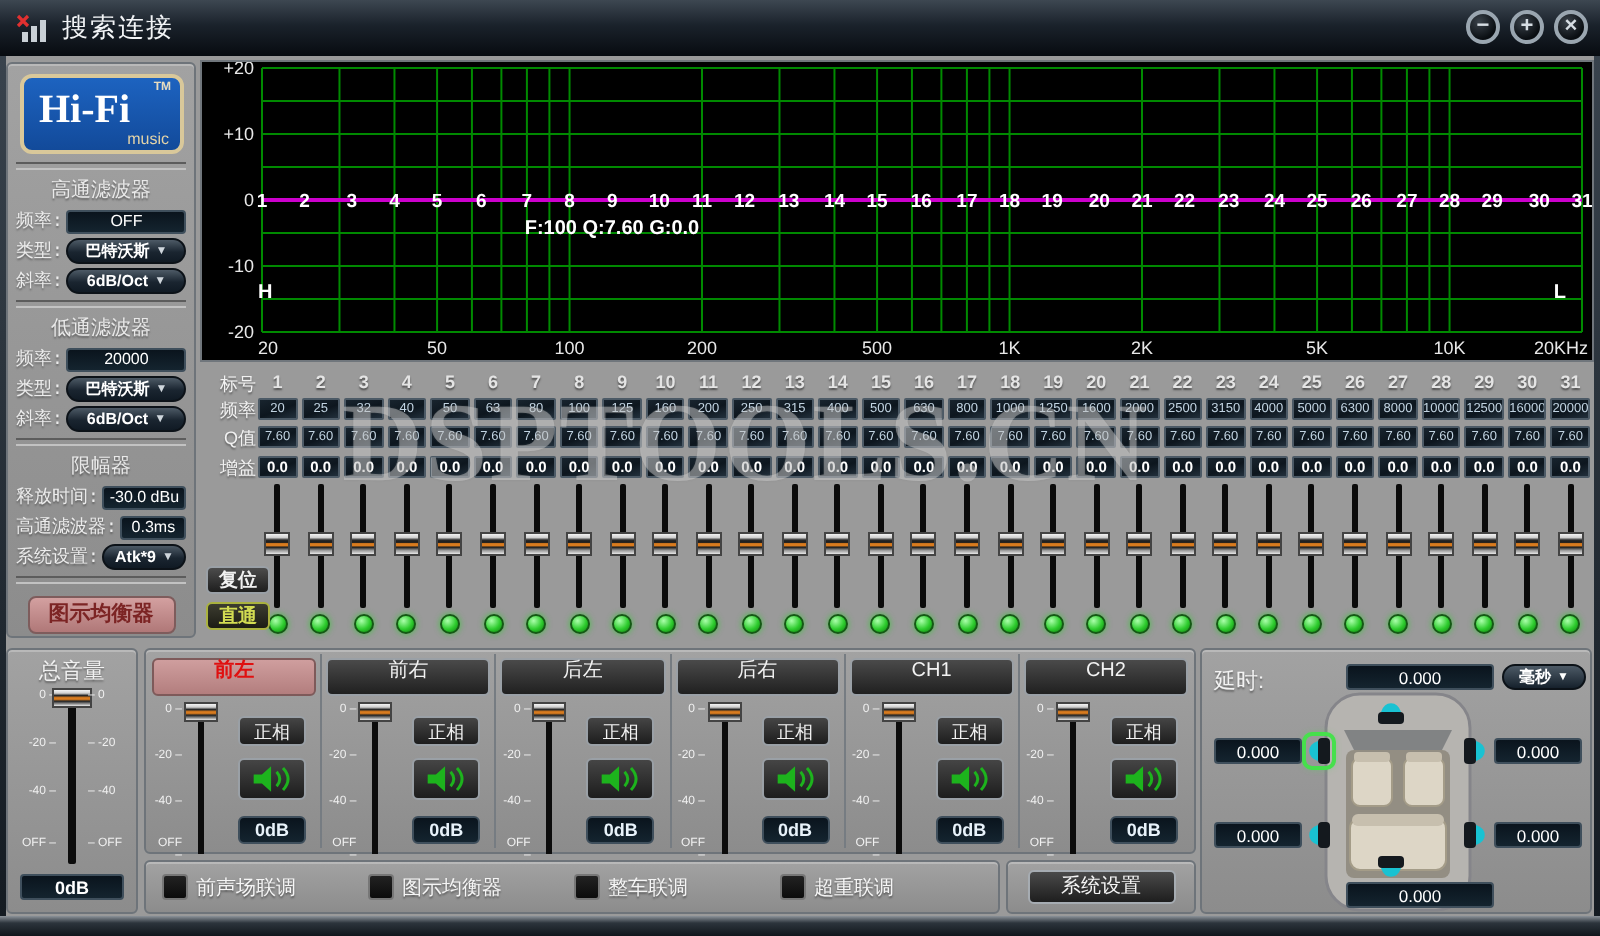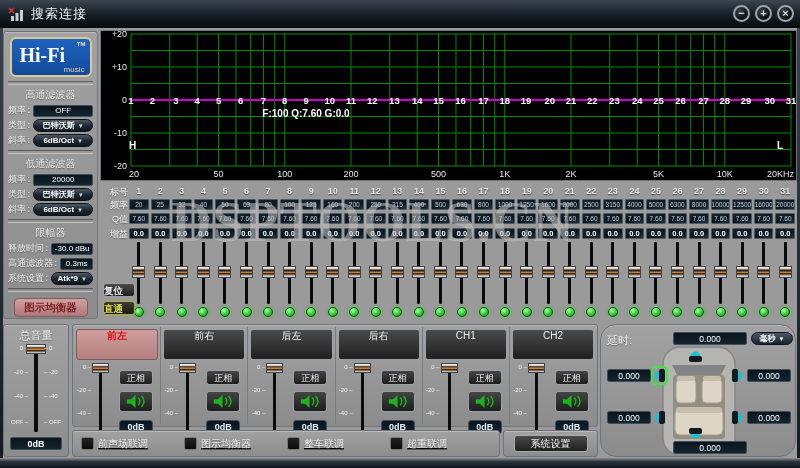--- a/index.html
+++ b/index.html
@@ -89,21 +89,21 @@
     position:absolute;left:-5px;top:24px;width:13px;height:12px;border:1px solid #444;box-sizing:border-box;
     background:linear-gradient(180deg,#f2f2f2 0%,#cfcfcf 18%,#2a2a2a 30%,#1c1c1c 42%,#d97b1e 48%,#d97b1e 58%,#1c1c1c 66%,#9a9a9a 82%,#e8e8e8 100%);
   }
   .led{
     width:8px;height:8px;border-radius:50%;margin:1px auto 0;
     background:radial-gradient(circle at 35% 30%,#aaffaa,#2ecc2e 55%,#0e7a0e);
     border:1px solid #145a14;box-shadow:0 0 3px rgba(46,204,46,.8);
   }
   .reset-btn,.bypass-btn{
     position:absolute;left:103px;width:32px;height:14px;border-radius:3px;box-sizing:border-box;
-    font-size:9.5px;text-align:left;line-height:13px;font-weight:bold;
+    font-size:9.5px;text-align:center;line-height:13px;font-weight:bold;
   }
   .reset-btn{top:283px;background:linear-gradient(180deg,#4c4c4c,#1e1e1e);border:1px solid #9aa0a6;color:#f0f0f0;}
   .bypass-btn{top:301px;background:linear-gradient(180deg,#3c3c30,#1c1c14);border:1px solid #aab23e;color:#d3dc52;}
   .watermark{
     position:absolute;left:171px;top:190px;width:520px;z-index:6;pointer-events:none;
     font-family:Liberation Serif, serif;font-weight:bold;font-size:56px;line-height:64px;
     color:rgba(228,228,228,.38);letter-spacing:1px;text-shadow:0 0 1px rgba(120,120,120,.3);
   }
 
   
@@ -118,21 +118,21 @@
   .mscale div{position:absolute;width:22px;}
   .m-val{margin:2px auto 0;width:52px;height:13px;border-radius:2px;box-sizing:border-box;
     background:linear-gradient(180deg,#0a141d,#14242f);border:1px solid #3f4f5c;
     color:#fff;font-size:9px;font-weight:bold;text-align:center;line-height:12px;}
 
   
   .channels{left:72px;top:324px;width:526px;height:103px;display:flex;padding:2px 1px;}
   .strip{flex:1;position:relative;border-left:1px solid #767c82;}
   .strip:first-child{border-left:none;}
   .ch-head{
-    margin:2px 2px 0;height:31px;border-radius:3px;box-sizing:border-box;
+    margin:2px 2px 0;height:19px;border-radius:3px;box-sizing:border-box;
     background:linear-gradient(180deg,#4a4a4a,#202020);border:1px solid #9aa0a6;
     color:#f2f2f2;font-size:10px;text-align:center;line-height:12px;
   }
   .ch-head.active{background:linear-gradient(180deg,#cf9e9e,#b37e7e);border-color:#7e5a5a;color:#e01010;font-weight:bold;}
   .ch-body{position:relative;height:60px;}
   .ch-scale{position:absolute;left:1px;top:0;width:16px;font-size:6px;color:#f0f0f0;text-align:right;}
   .ch-scale div{position:absolute;width:16px;}
   .ch-track{position:absolute;left:25px;top:6px;width:3px;height:73px;background:#0c0c0c;}
   .ch-handle{position:absolute;left:18px;top:3px;width:17px;height:10px;border:1px solid #444;box-sizing:border-box;
     background:linear-gradient(180deg,#f5f5f5,#cfcfcf 20%,#222 35%,#d97b1e 48%,#d97b1e 58%,#222 70%,#e8e8e8 100%);}
@@ -140,30 +140,30 @@
     position:absolute;left:45px;width:34px;border-radius:3px;box-sizing:border-box;
     background:linear-gradient(180deg,#454545,#1d1d1d);border:1px solid #9aa0a6;
     color:#f2f2f2;font-size:9px;text-align:center;
   }
   .ch-phase{top:10px;height:15px;line-height:14px;}
   .ch-spk{top:31px;height:21px;display:flex;align-items:center;justify-content:center;}
   .ch-gain{top:60px;height:14px;line-height:13px;background:linear-gradient(180deg,#0a141d,#14242f);border-color:#3f4f5c;color:#e8f2fa;font-weight:bold;}
 
   
   .linkrow{left:72px;top:430px;width:428px;height:27px;display:flex;align-items:center;padding-left:8px;}
-  .linkitem{display:flex;align-items:center;width:103px;text-decoration:underline;}
+  .linkitem{display:flex;align-items:center;width:103px;}
   .cbox{width:13px;height:13px;border-radius:2px;background:linear-gradient(180deg,#222,#0c0c0c);border:1px solid #777;box-sizing:border-box;}
   .clabel{color:#f5f5f5;font-size:10px;margin-left:4px;text-shadow:0 1px 1px rgba(0,0,0,.4);}
   .syspanel{left:503px;top:430px;width:95px;height:27px;display:flex;align-items:center;justify-content:center;}
   .sys-btn{width:74px;height:17px;border-radius:3px;box-sizing:border-box;
     background:linear-gradient(180deg,#4a4a4a,#1e1e1e);border:1px solid #a6acb2;
     color:#f5f5f5;font-size:10px;text-align:center;line-height:16px;}
 
   
-  .delay{left:600px;top:324px;width:196px;height:133px;border-radius:16px;}
+  .delay{left:600px;top:324px;width:196px;height:133px;}
   .d-title{position:absolute;left:6px;top:8px;color:#f2f2f2;font-size:11px;text-shadow:0 1px 1px rgba(0,0,0,.4);}
   .d-box{
     position:absolute;height:13px;border-radius:2px;box-sizing:border-box;
     background:linear-gradient(180deg,#0a141d,#14242f);border:1px solid #3f4f5c;
     color:#fff;font-size:8.5px;text-align:center;line-height:12px;
   }
   .d-dd{
     position:absolute;left:150px;top:7px;width:42px;height:13px;border-radius:7px;box-sizing:border-box;
     background:linear-gradient(180deg,#4d5a66,#16212c);border:1px solid #0c1218;
     color:#fff;font-size:8px;font-weight:bold;display:flex;align-items:center;justify-content:center;gap:3px;

